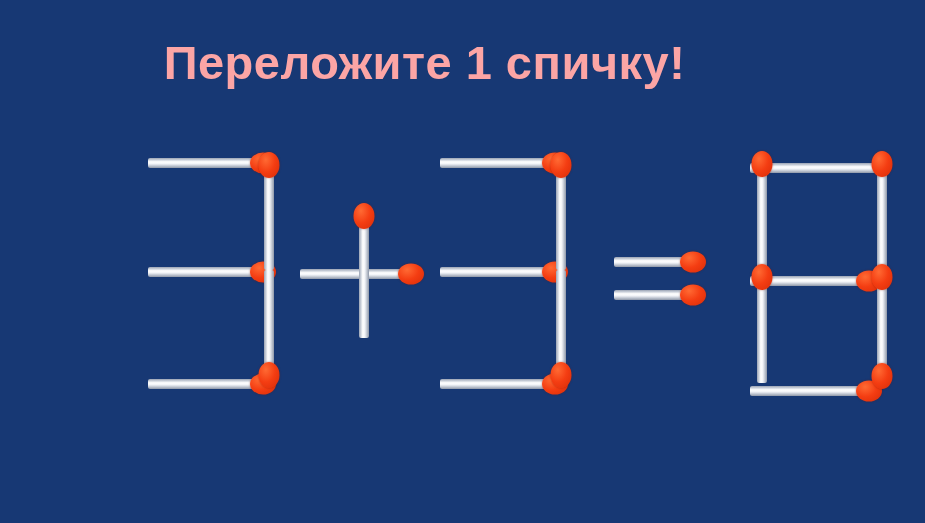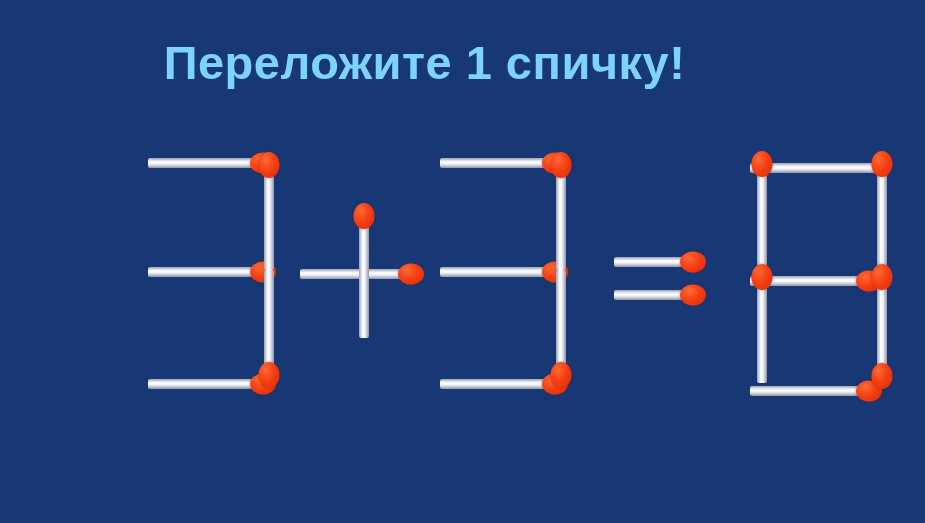--- a/index.html
+++ b/index.html
@@ -18,21 +18,21 @@
     height: 523px;
     background: #173874;
     overflow: hidden;
   }
   #puzzle-title {
     position: absolute;
     left: 0;
     top: 35px;
     width: 849px;
     text-align: center;
-    color: #7dd3fc;
+    color: #fca5a5;
     font-family: "Liberation Sans", sans-serif;
     font-weight: bold;
     font-size: 47px;
     line-height: 56px;
     letter-spacing: 0.5px;
     white-space: nowrap;
   }
 
   
   .match {

